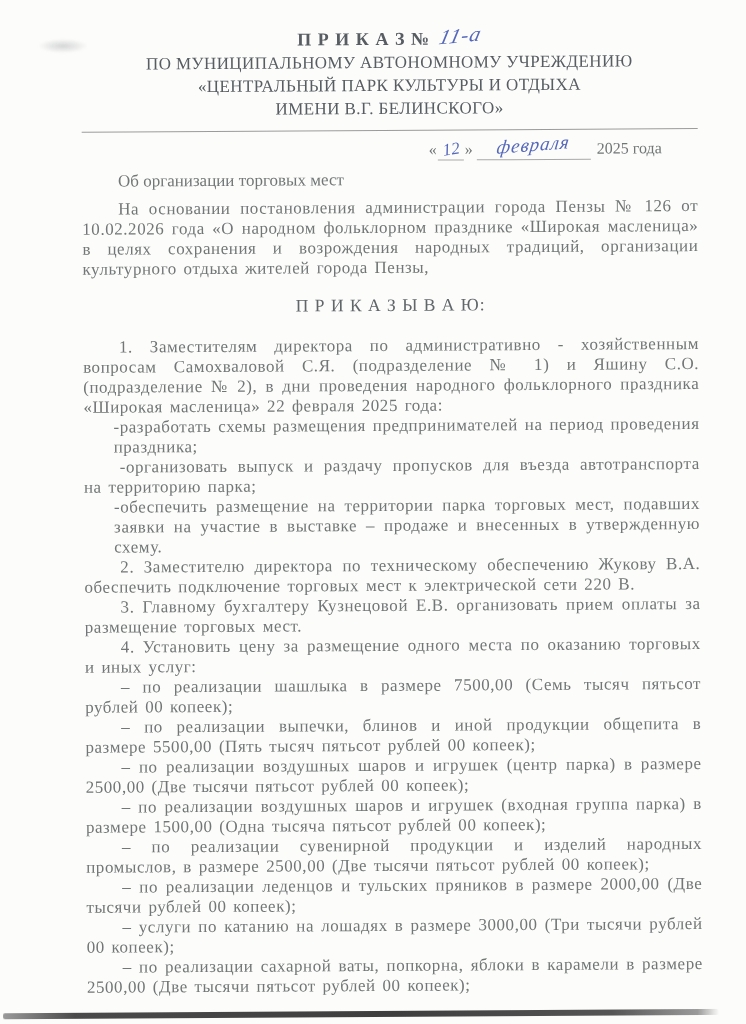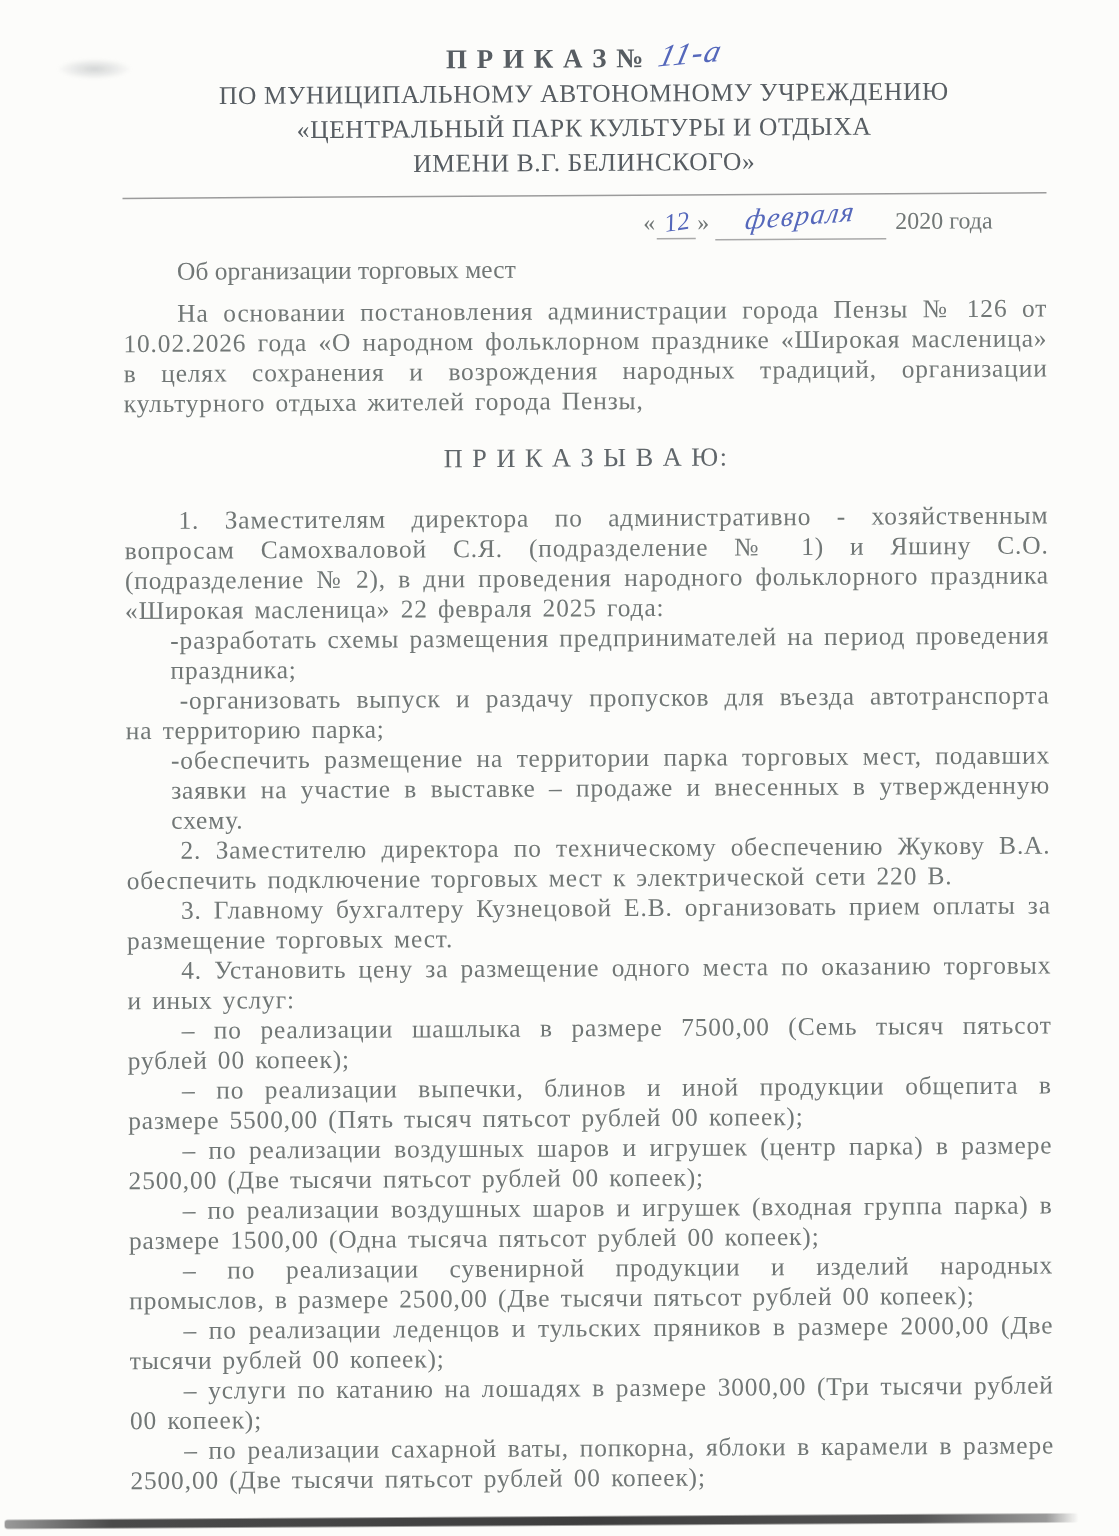--- a/index.html
+++ b/index.html
@@ -44,21 +44,21 @@
 
       <div class="header">
         <div class="title-line"><span>П Р И К А З №</span><span class="hw order-num">11-а</span></div>
         <div class="org-line">ПО МУНИЦИПАЛЬНОМУ АВТОНОМНОМУ УЧРЕЖДЕНИЮ</div>
         <div class="org-line">«ЦЕНТРАЛЬНЫЙ ПАРК КУЛЬТУРЫ И ОТДЫХА</div>
         <div class="org-line">ИМЕНИ В.Г. БЕЛИНСКОГО»</div>
       </div>
 
       <hr class="rule">
 
-      <div class="dateline"><span>«</span><span class="date-day-box"><span class="hw">12</span></span><span>»</span><span class="date-month-box"><span class="hw">февраля</span></span><span>2020 года</span></div>
+      <div class="dateline"><span>«</span><span class="date-day-box"><span class="hw">12</span></span><span>»</span><span class="date-month-box"><span class="hw">февраля</span></span><span>2025 года</span></div>
 
       <div class="subject">Об организации торговых мест</div>
 
       <p class="p preamble">На основании постановления администрации города Пензы № 126 от 10.02.2026 года «О народном фольклорном празднике «Широкая масленица» в целях сохранения и возрождения народных традиций, организации культурного отдыха жителей города Пензы,</p>
 
       <div class="resolve">П Р И К А З Ы В А Ю:</div>
 
       <p class="p">1. Заместителям директора по административно - хозяйственным вопросам Самохваловой С.Я.  (подразделение № 1) и Яшину С.О. (подразделение № 2), в дни проведения народного фольклорного праздника «Широкая масленица» 22 февраля 2025 года:</p>
       <p class="p block">-разработать схемы размещения предпринимателей на период проведения праздника;</p>
       <p class="p">-организовать выпуск и раздачу пропусков для въезда автотранспорта на территорию парка;</p>

